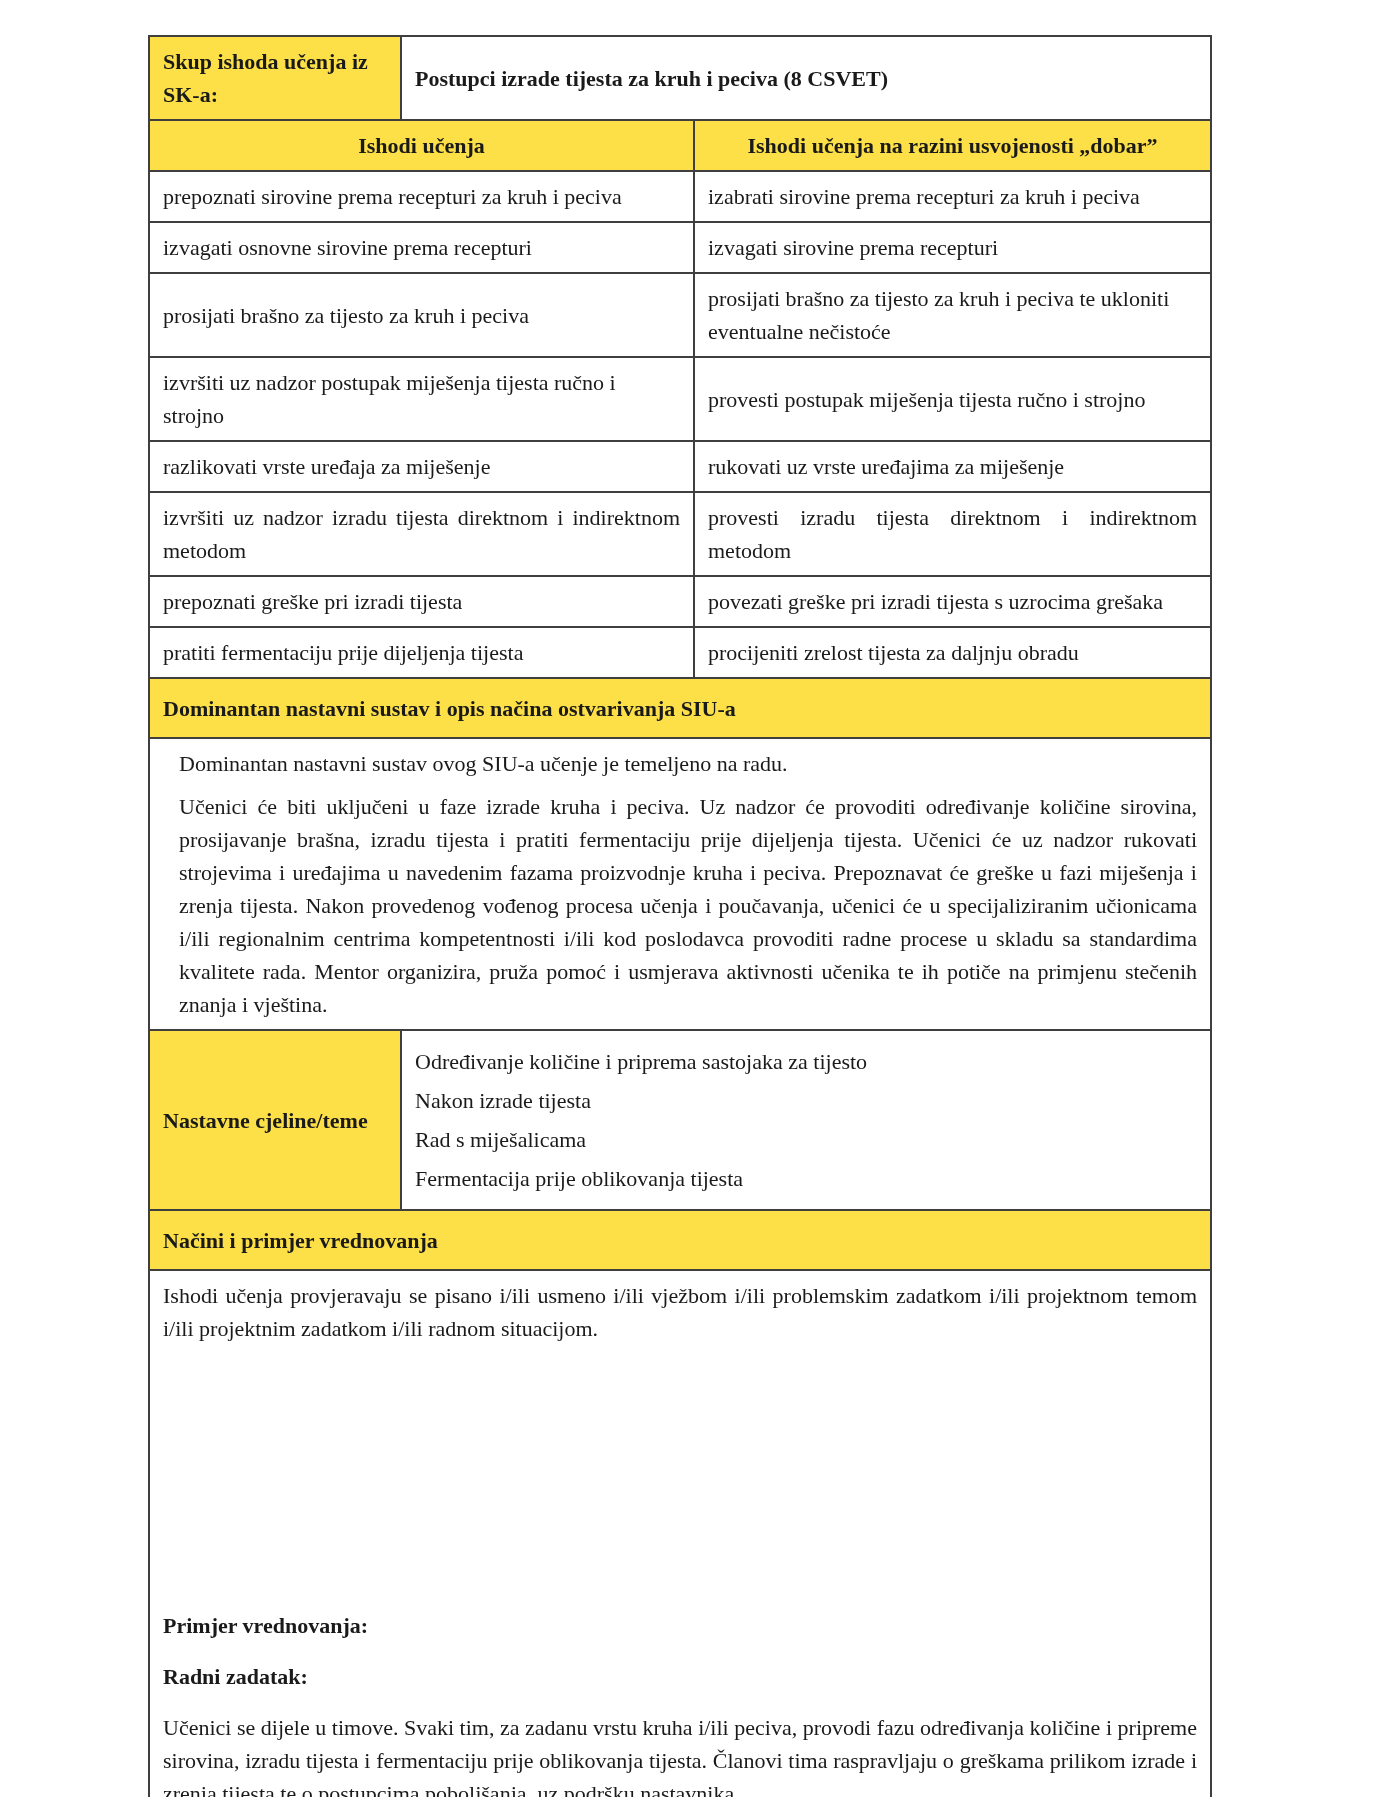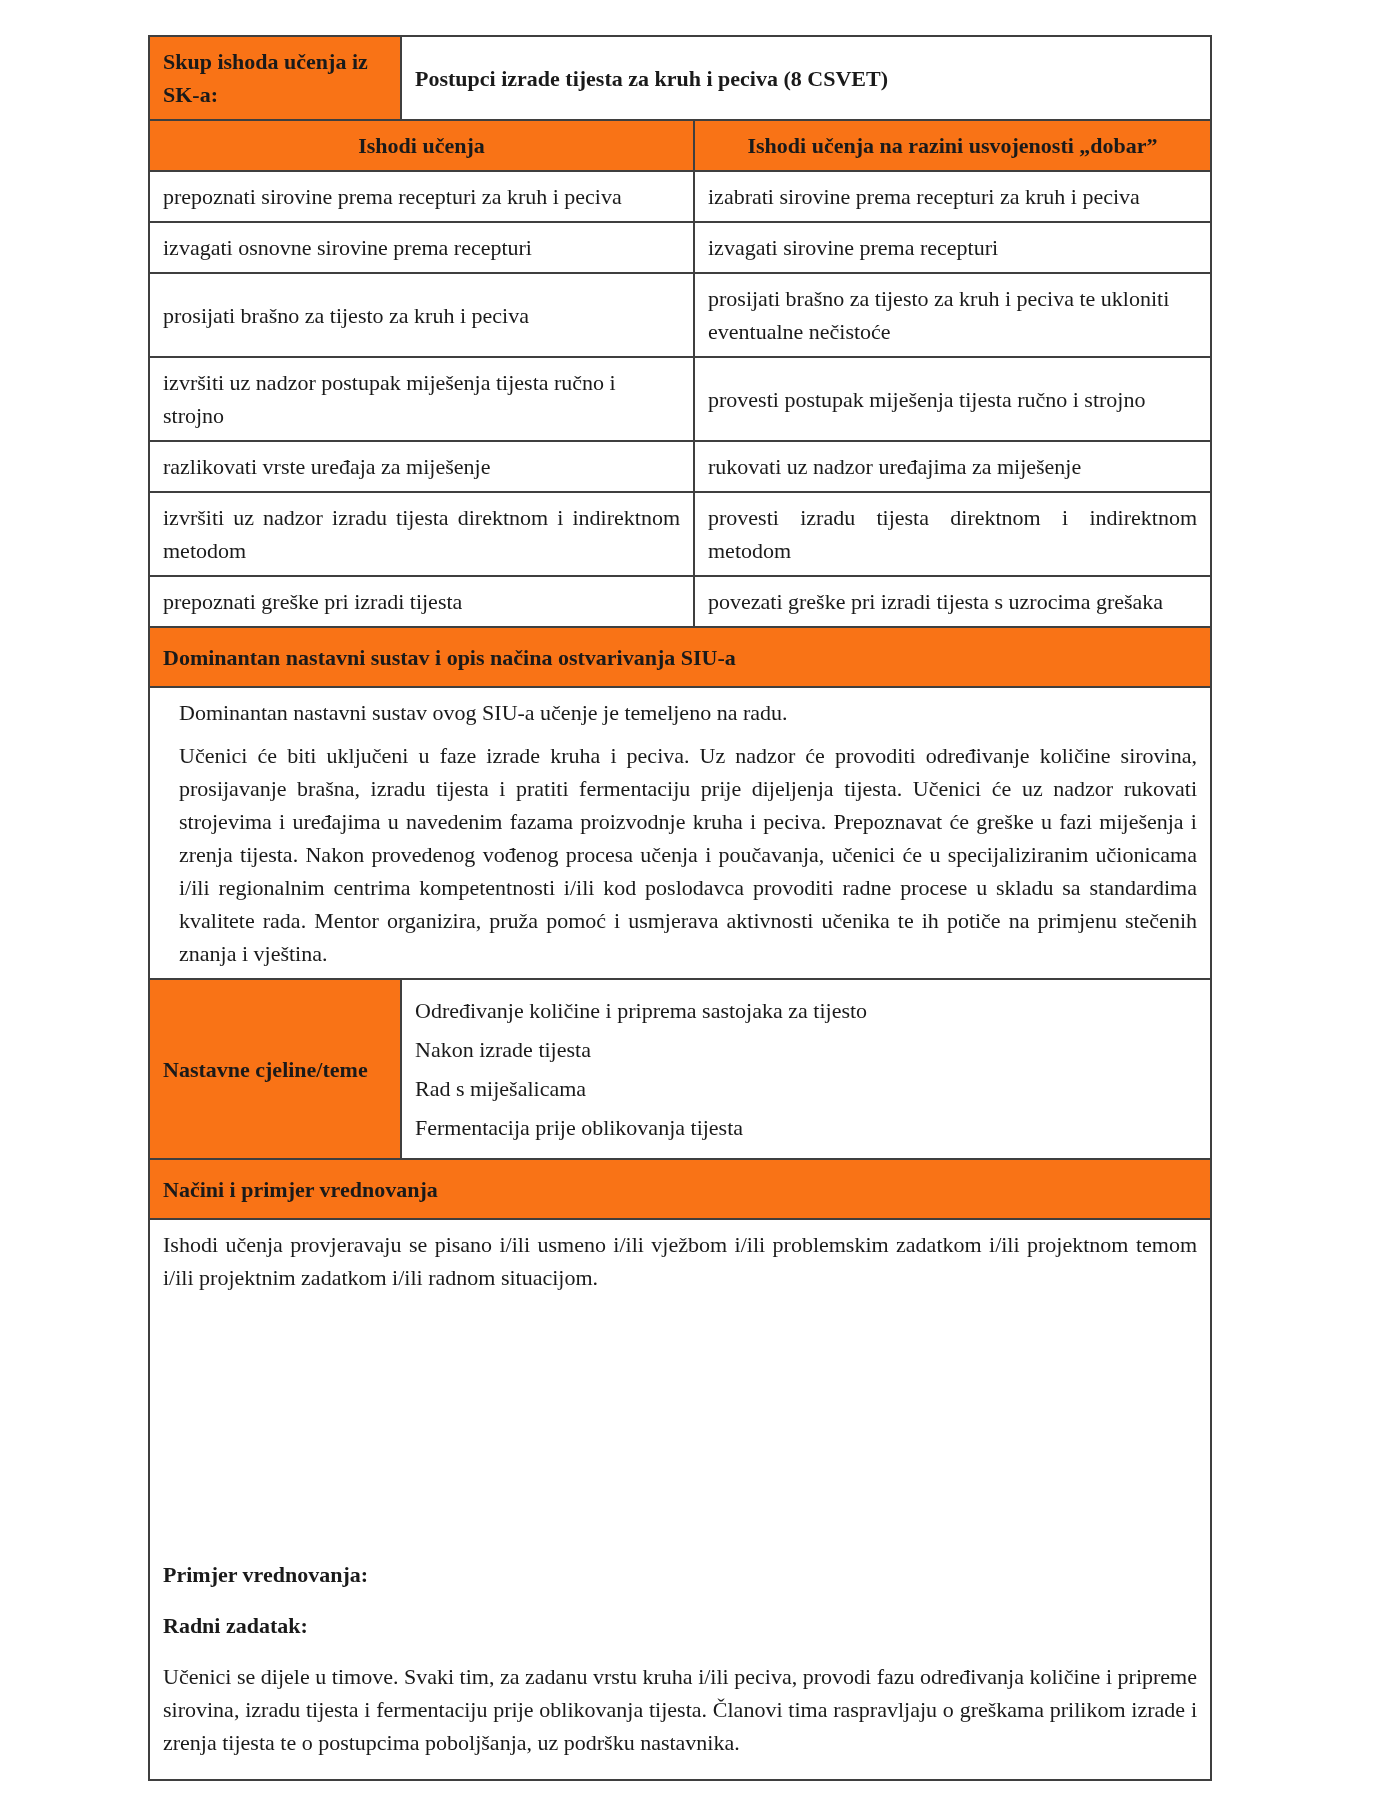--- a/index.html
+++ b/index.html
@@ -16,21 +16,21 @@
     table-layout:fixed;
   }
   .doc-table td{
     border:2px solid #3f3f3f;
     padding:8px 13px;
     font-size:22px;
     line-height:1.5;
     vertical-align:middle;
     word-wrap:break-word;
   }
-  .blue{background:#f97316;}
+  .blue{background:#fde047;}
   .bold{font-weight:bold;}
   .center{text-align:center;}
   .vtop{vertical-align:top;}
   .justify{text-align:justify;}
   .h-title{height:62px;}
   .h-head{height:44px;}
   .h-sm{height:44px;}
   .h-lg{height:74px;padding-left:16px;}
   .h-section{height:60px;}
   .units-cell div{margin:6px 0;}
@@ -72,29 +72,33 @@
   <tr class="h-lg">
     <td colspan="2">prosijati brašno za tijesto za kruh i peciva</td>
     <td>prosijati brašno za tijesto za kruh i peciva te ukloniti eventualne nečistoće</td>
   </tr>
   <tr class="h-lg">
     <td colspan="2">izvršiti uz nadzor postupak miješenja tijesta ručno i strojno</td>
     <td>provesti postupak miješenja tijesta ručno i strojno</td>
   </tr>
   <tr class="h-sm">
     <td colspan="2">razlikovati vrste uređaja za miješenje</td>
-    <td>rukovati uz nadzor uređajima za miješenje</td>
+    <td>rukovati uz vrste uređajima za miješenje</td>
   </tr>
   <tr class="h-lg">
     <td colspan="2" class="justify">izvršiti uz nadzor izradu tijesta direktnom i indirektnom metodom</td>
     <td class="justify">provesti izradu tijesta direktnom i indirektnom metodom</td>
   </tr>
   <tr class="h-sm">
     <td colspan="2">prepoznati greške pri izradi tijesta</td>
     <td>povezati greške pri izradi tijesta s uzrocima grešaka</td>
+  </tr>
+  <tr class="h-sm">
+    <td colspan="2">pratiti fermentaciju prije dijeljenja tijesta</td>
+    <td>procijeniti zrelost tijesta za daljnju obradu</td>
   </tr>
 
   <tr class="h-section">
     <td colspan="3" class="blue bold">Dominantan nastavni sustav i opis načina ostvarivanja SIU-a</td>
   </tr>
 
   <tr>
     <td colspan="3" class="vtop desc-cell">
       <p>Dominantan nastavni sustav ovog SIU-a učenje je temeljeno na radu.</p>
       <p class="justify">Učenici će biti uključeni u faze izrade kruha i peciva. Uz nadzor će provoditi određivanje količine sirovina, prosijavanje brašna, izradu tijesta i pratiti fermentaciju prije dijeljenja tijesta. Učenici će uz nadzor rukovati strojevima i uređajima u navedenim fazama proizvodnje kruha i peciva. Prepoznavat će greške u fazi miješenja i zrenja tijesta. Nakon provedenog vođenog procesa učenja i poučavanja, učenici će u specijaliziranim učionicama i/ili regionalnim centrima kompetentnosti i/ili kod poslodavca provoditi radne procese u skladu sa standardima kvalitete rada. Mentor organizira, pruža pomoć i usmjerava aktivnosti učenika te ih potiče na primjenu stečenih znanja i vještina.</p>

